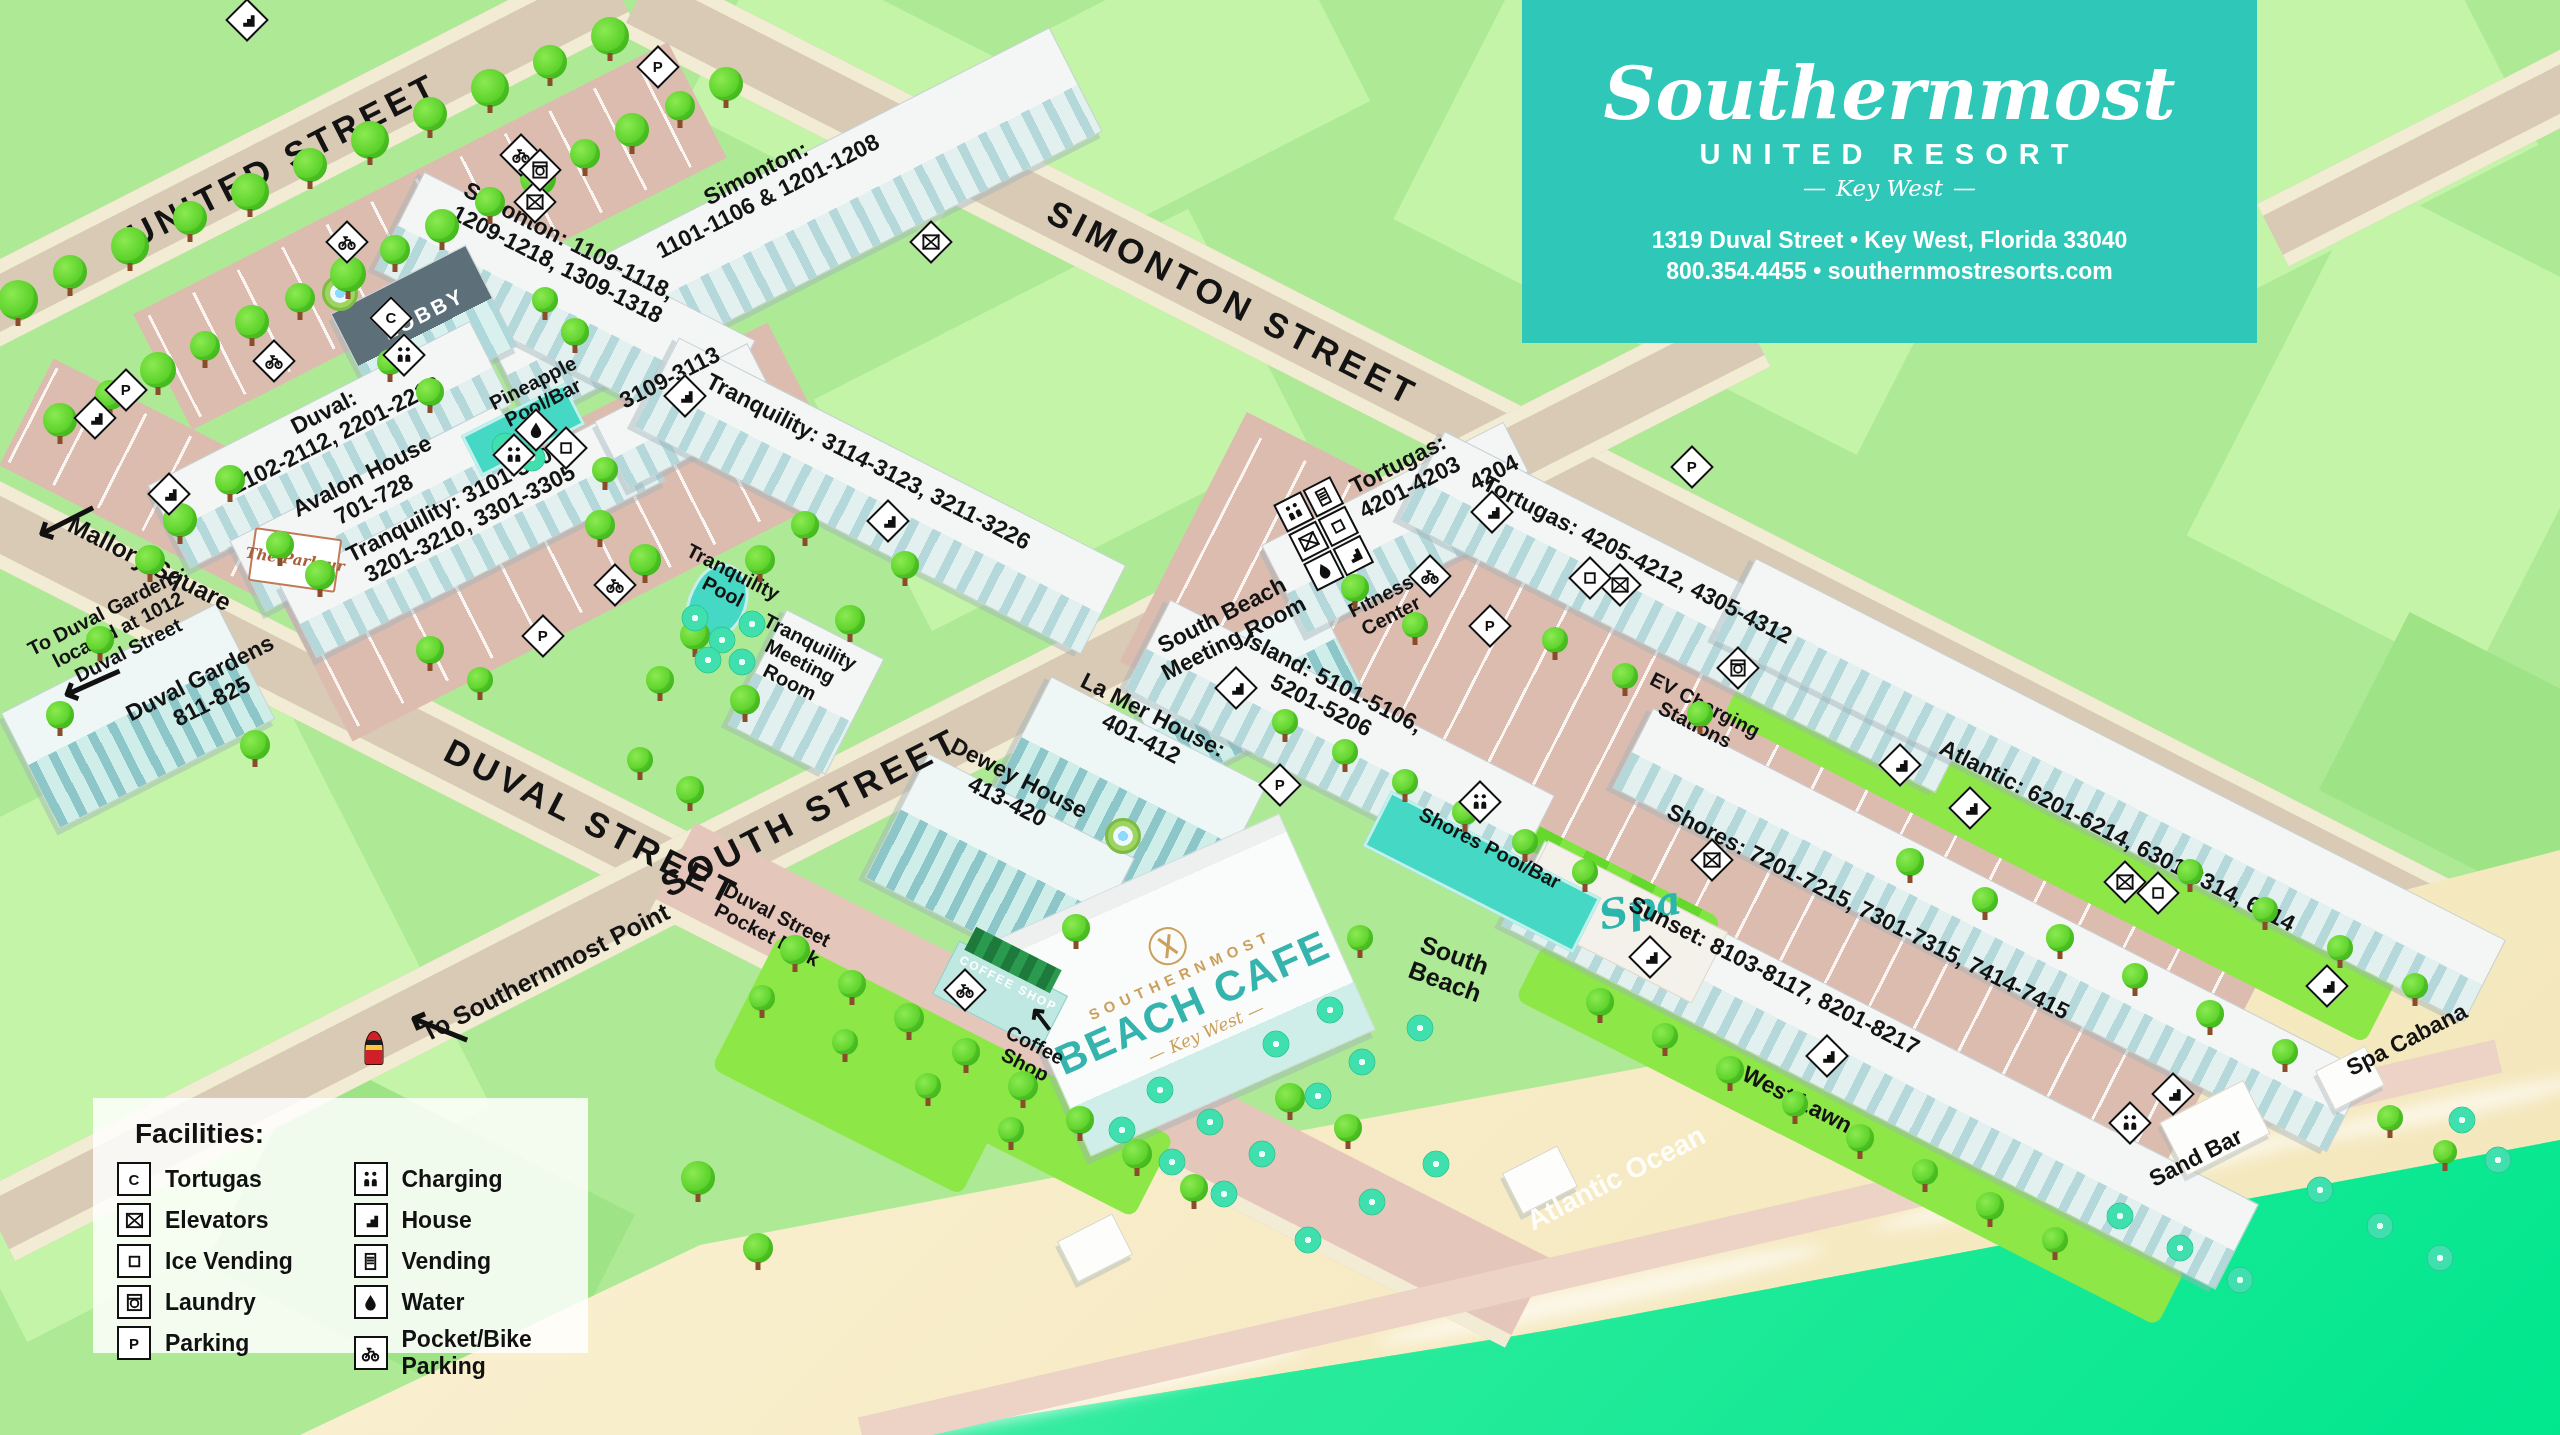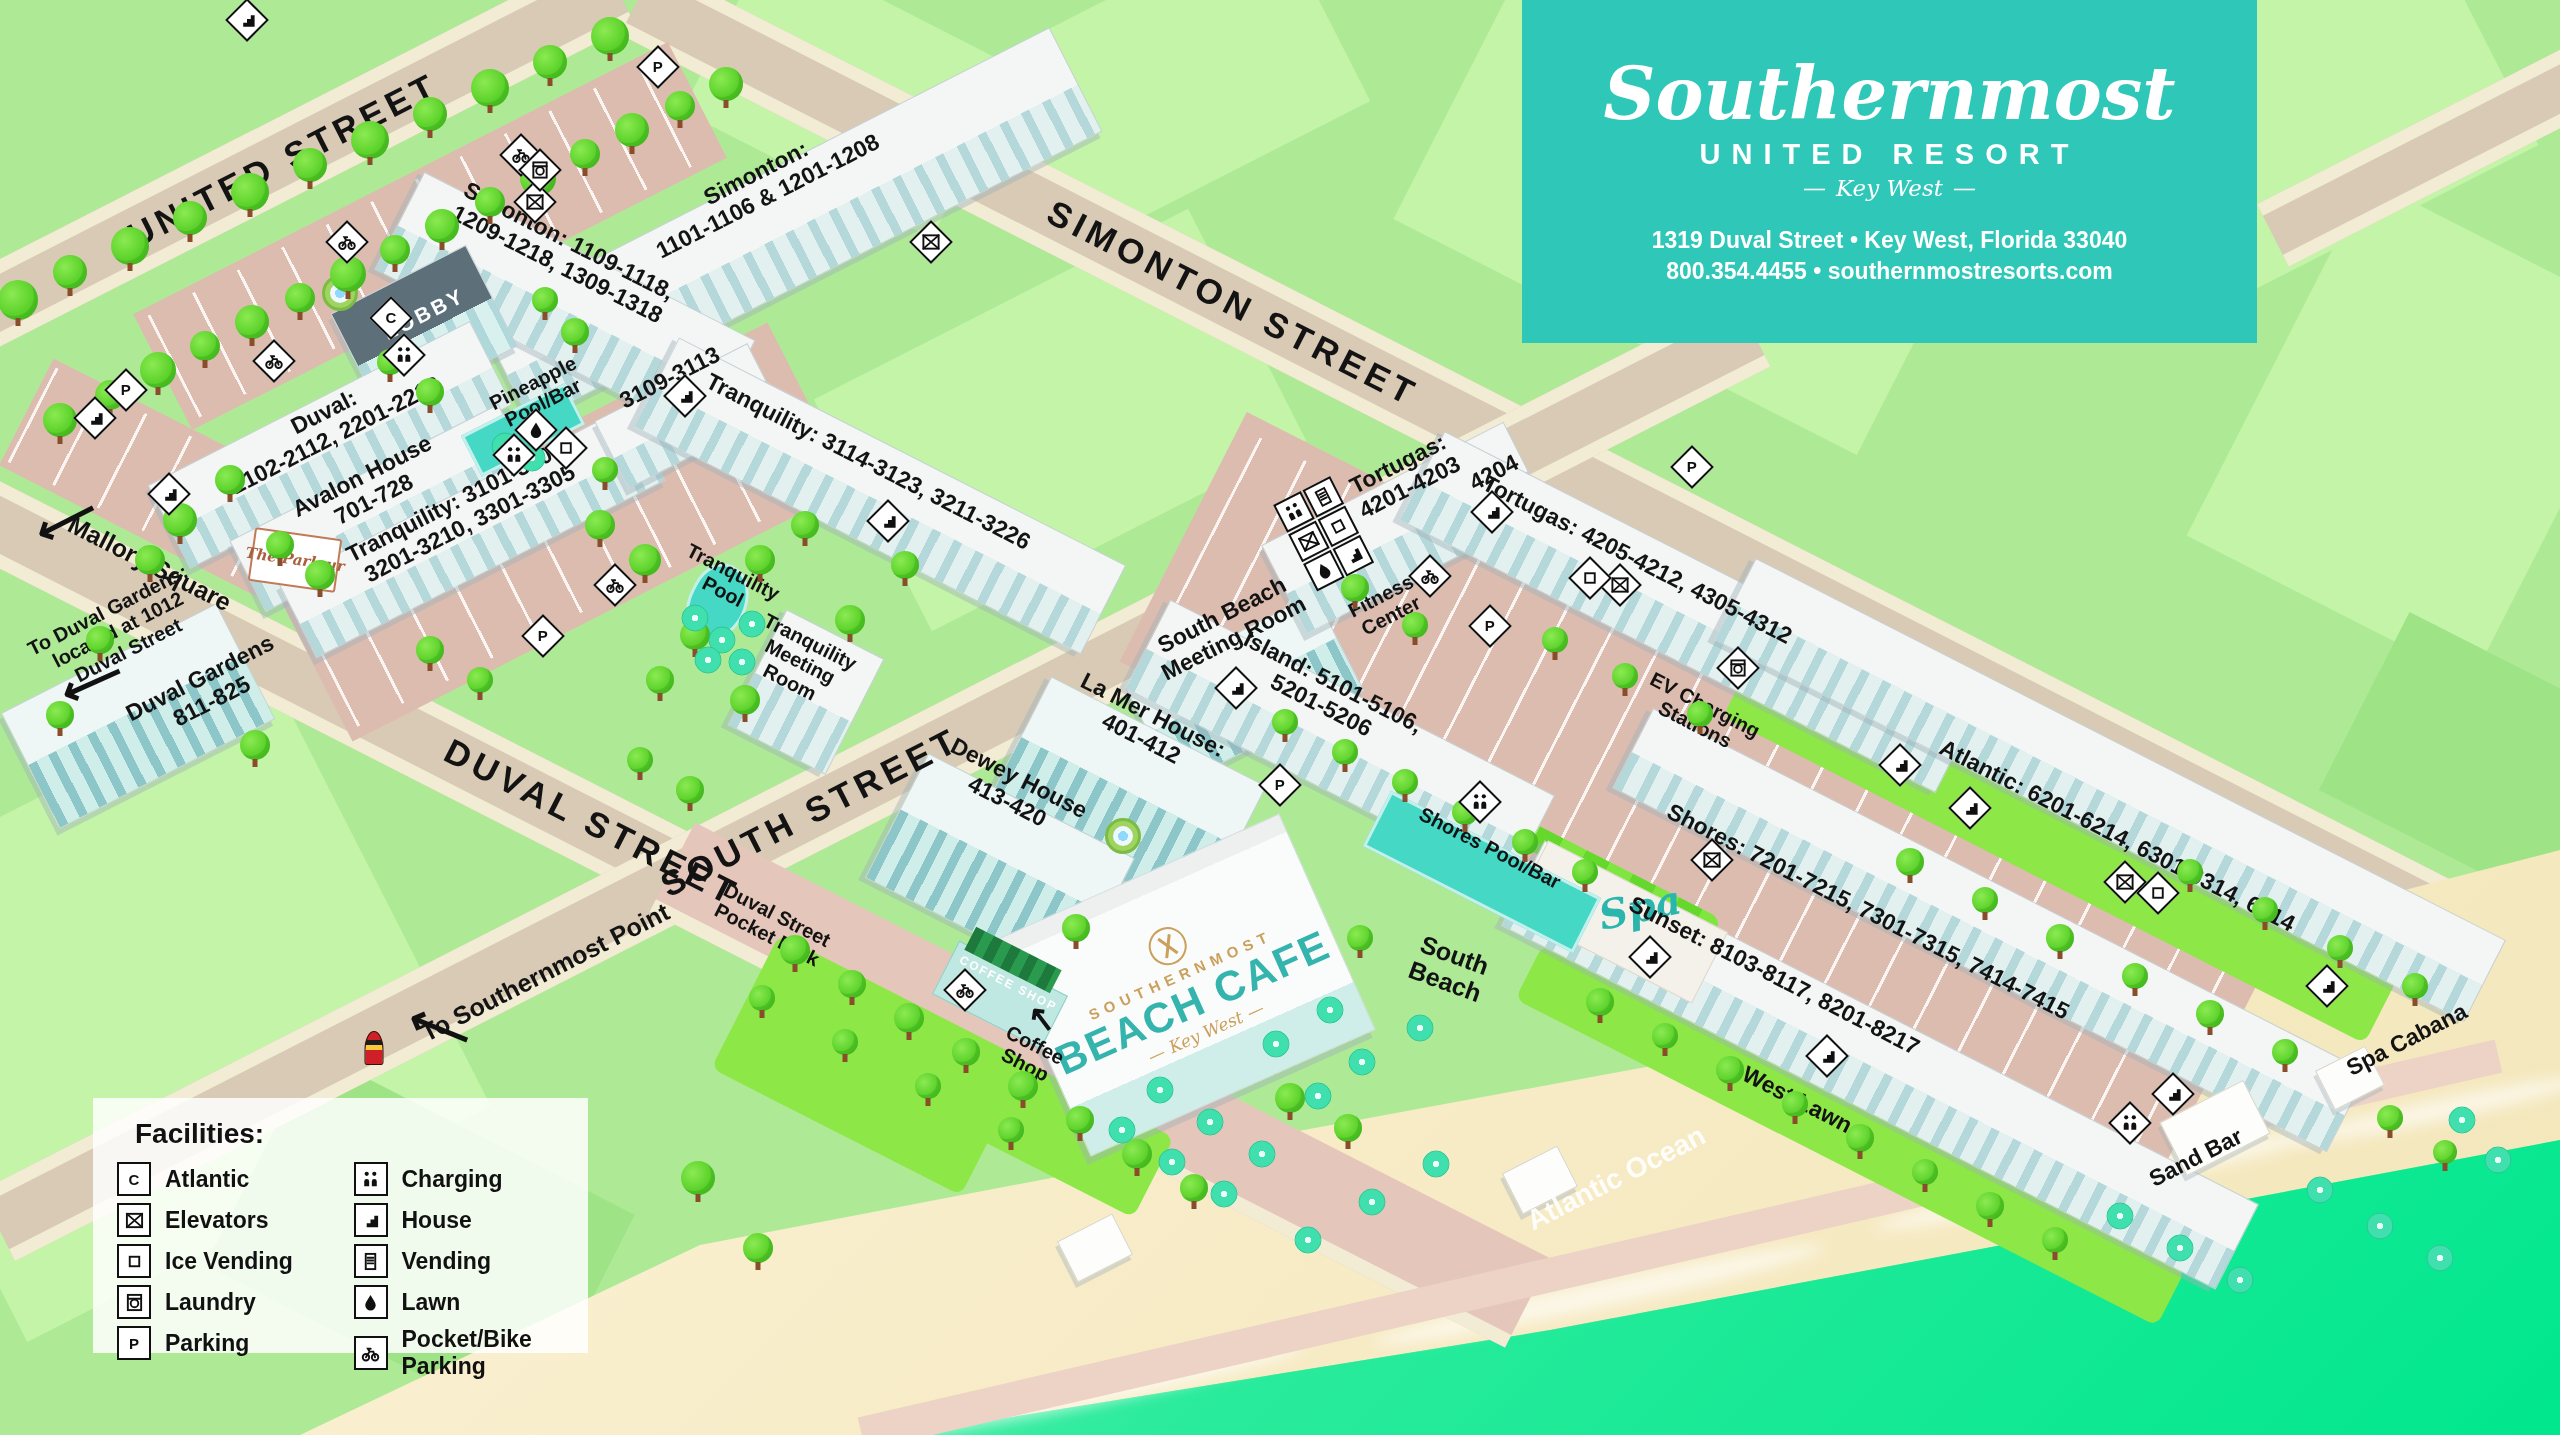--- a/index.html
+++ b/index.html
@@ -299,21 +299,21 @@
 
 
   <div id="legend">
     <h3>Facilities:</h3>
     <div class="cols">
       <div class="col">
         <div class="leg-row">
             <span class="leg-ico">
               <span class="tg">C</span>
             </span>
-            <span class="leg-lab">Atlantic</span>
+            <span class="leg-lab">Tortugas</span>
           </div>
         <div class="leg-row">
             <span class="leg-ico">
               <svg width="19" height="19" viewBox="0 0 20 20">
                 <rect x="2" y="3" width="16" height="14" stroke="#101010" stroke-width="2" fill="none" stroke-linecap="round"></rect>
                 <path d="M2 3 L18 17 M18 3 L2 17" stroke="#101010" stroke-width="2" fill="none" stroke-linecap="round"></path>
               </svg>
             </span>
             <span class="leg-lab">Elevators</span>
           </div>
@@ -370,21 +370,21 @@
               </svg>
             </span>
             <span class="leg-lab">Vending</span>
           </div>
         <div class="leg-row">
             <span class="leg-ico">
               <svg width="19" height="19" viewBox="0 0 20 20">
                 <path d="M10 2 C7 7 4.5 10 4.5 13 a5.5 5.5 0 0 0 11 0 C15.5 10 13 7 10 2 Z" fill="#101010"></path>
               </svg>
             </span>
-            <span class="leg-lab">Lawn</span>
+            <span class="leg-lab">Water</span>
           </div>
         <div class="leg-row">
             <span class="leg-ico">
               <svg width="19" height="19" viewBox="0 0 20 20">
                 <circle cx="5.2" cy="14" r="3.4" stroke="#101010" stroke-width="2" fill="none" stroke-linecap="round"></circle>
                 <circle cx="14.8" cy="14" r="3.4" stroke="#101010" stroke-width="2" fill="none" stroke-linecap="round"></circle>
                 <path d="M5.2 14 L9 8 h4 l1.8 6 M9 8 L7.2 5 h3" stroke="#101010" stroke-width="2" fill="none" stroke-linecap="round"></path>
               </svg>
             </span>
             <span class="leg-lab">Pocket/Bike Parking</span>

